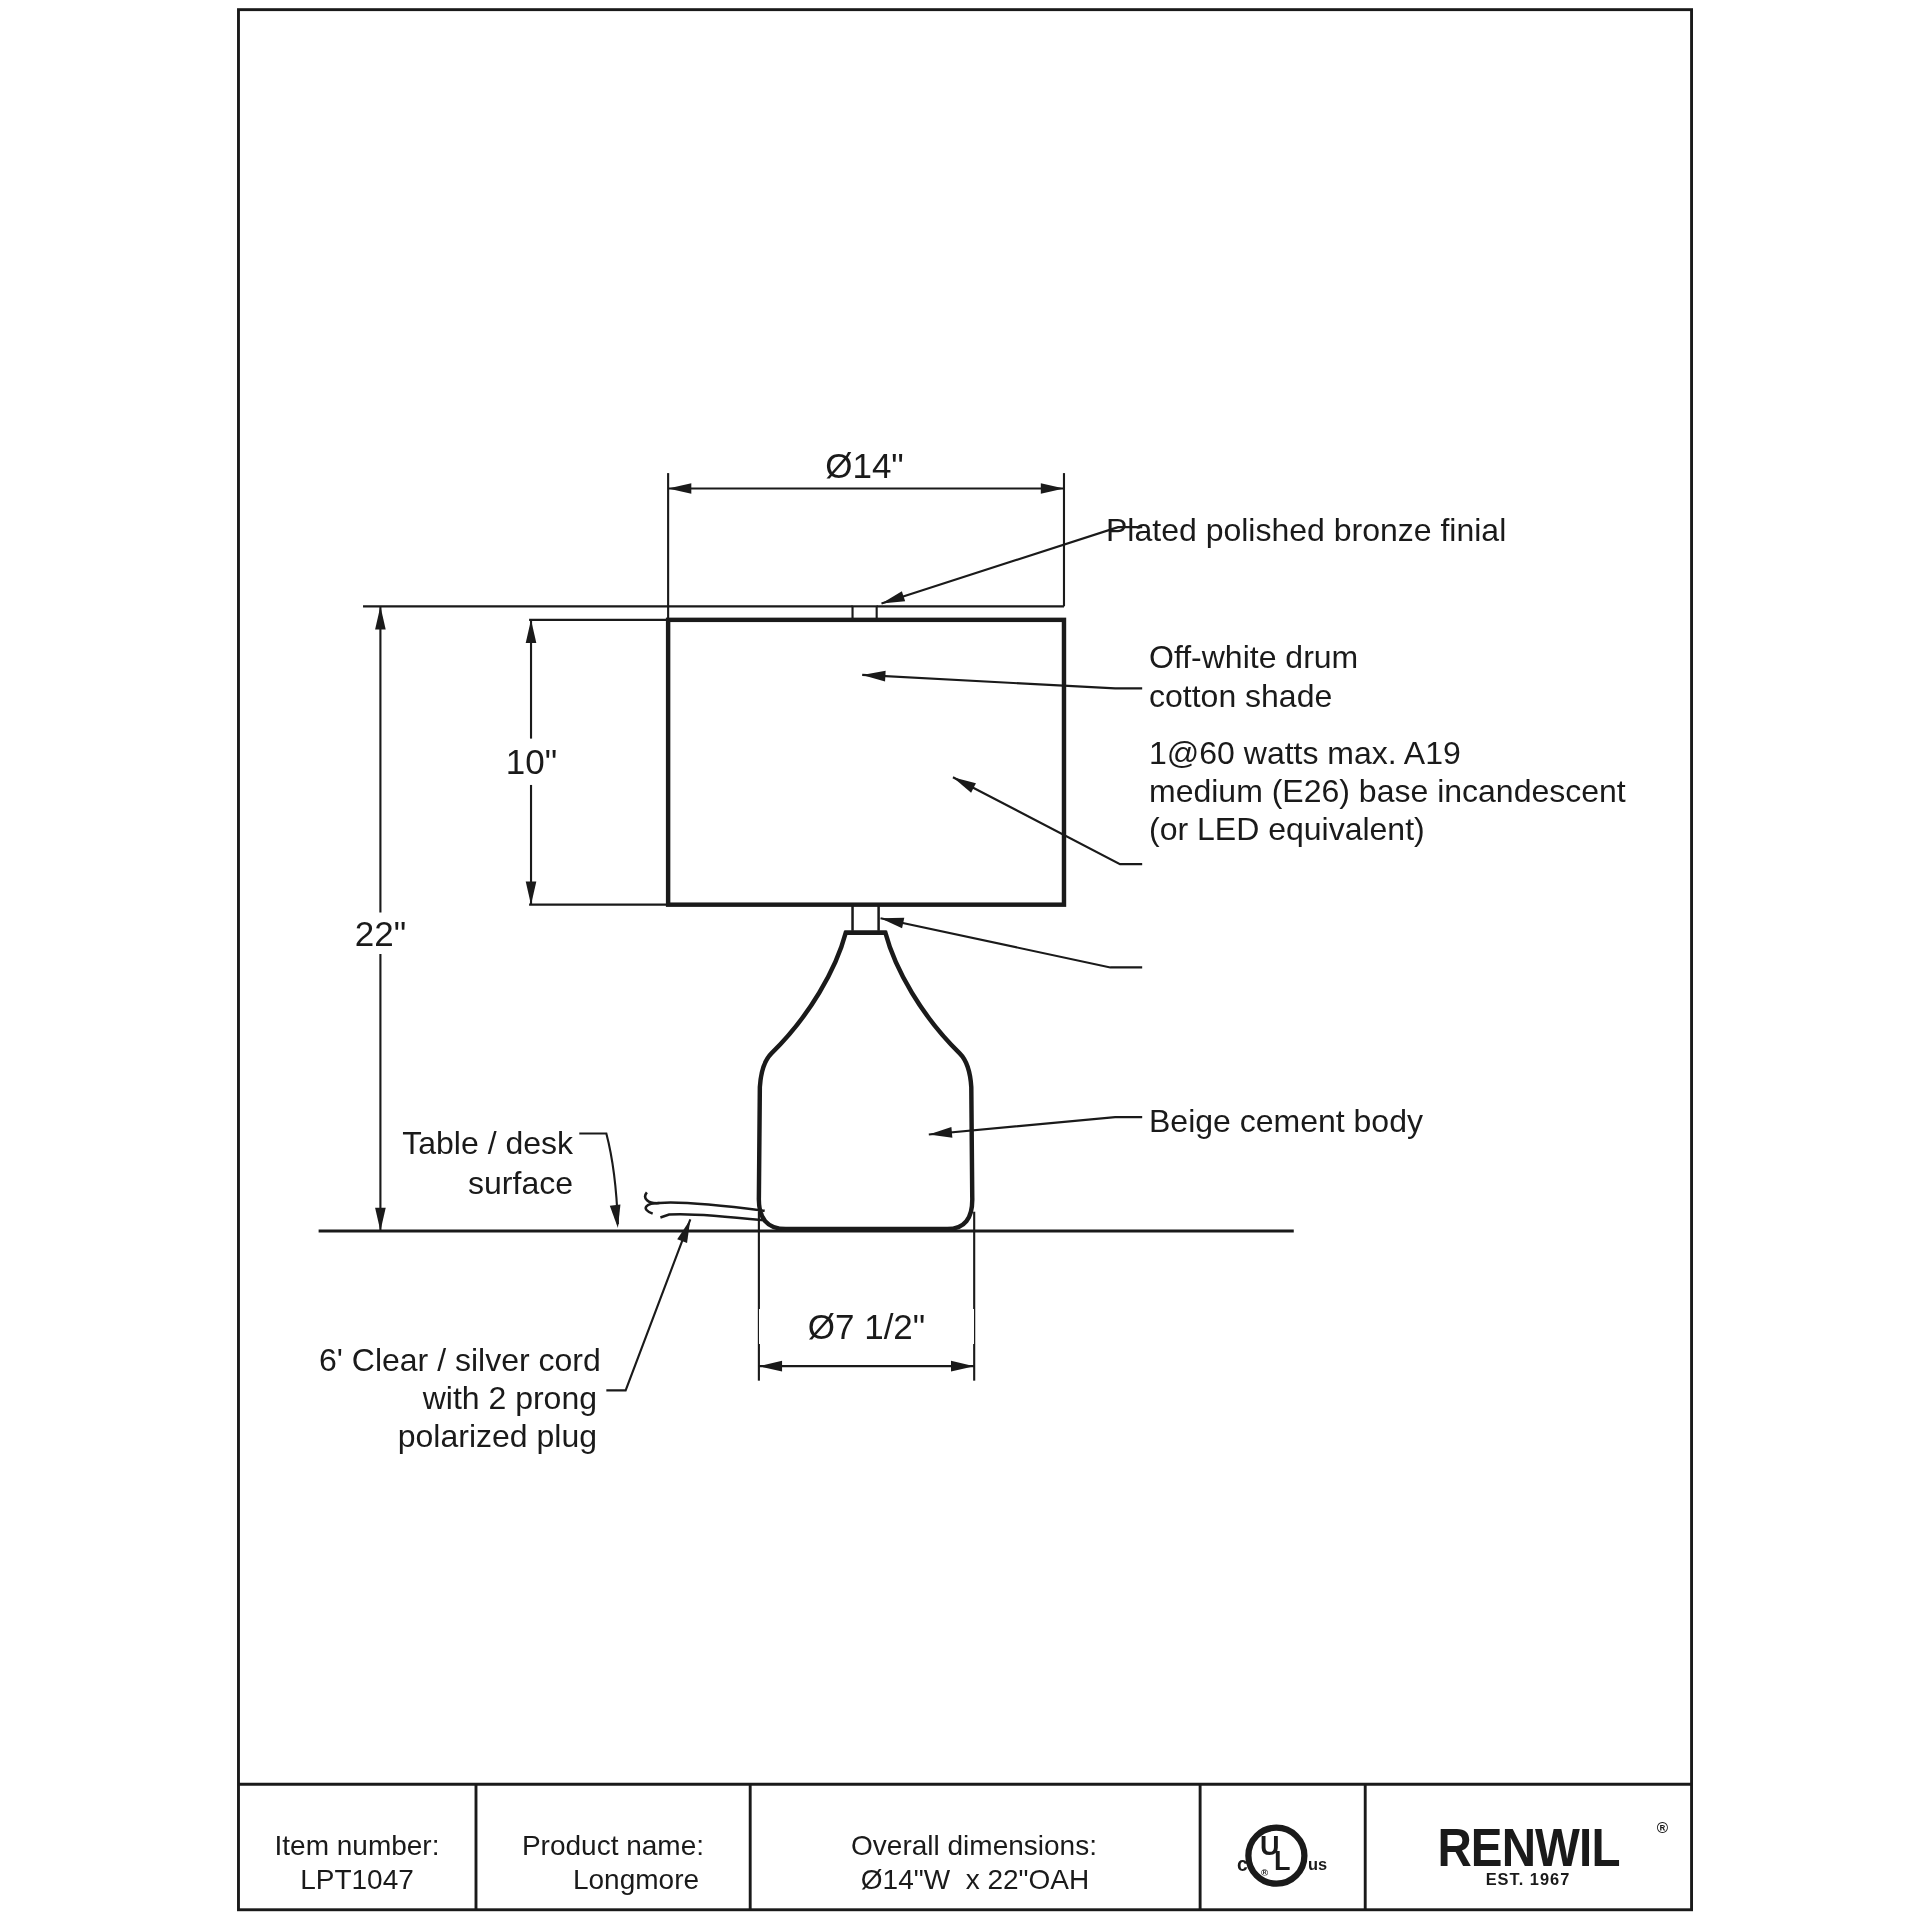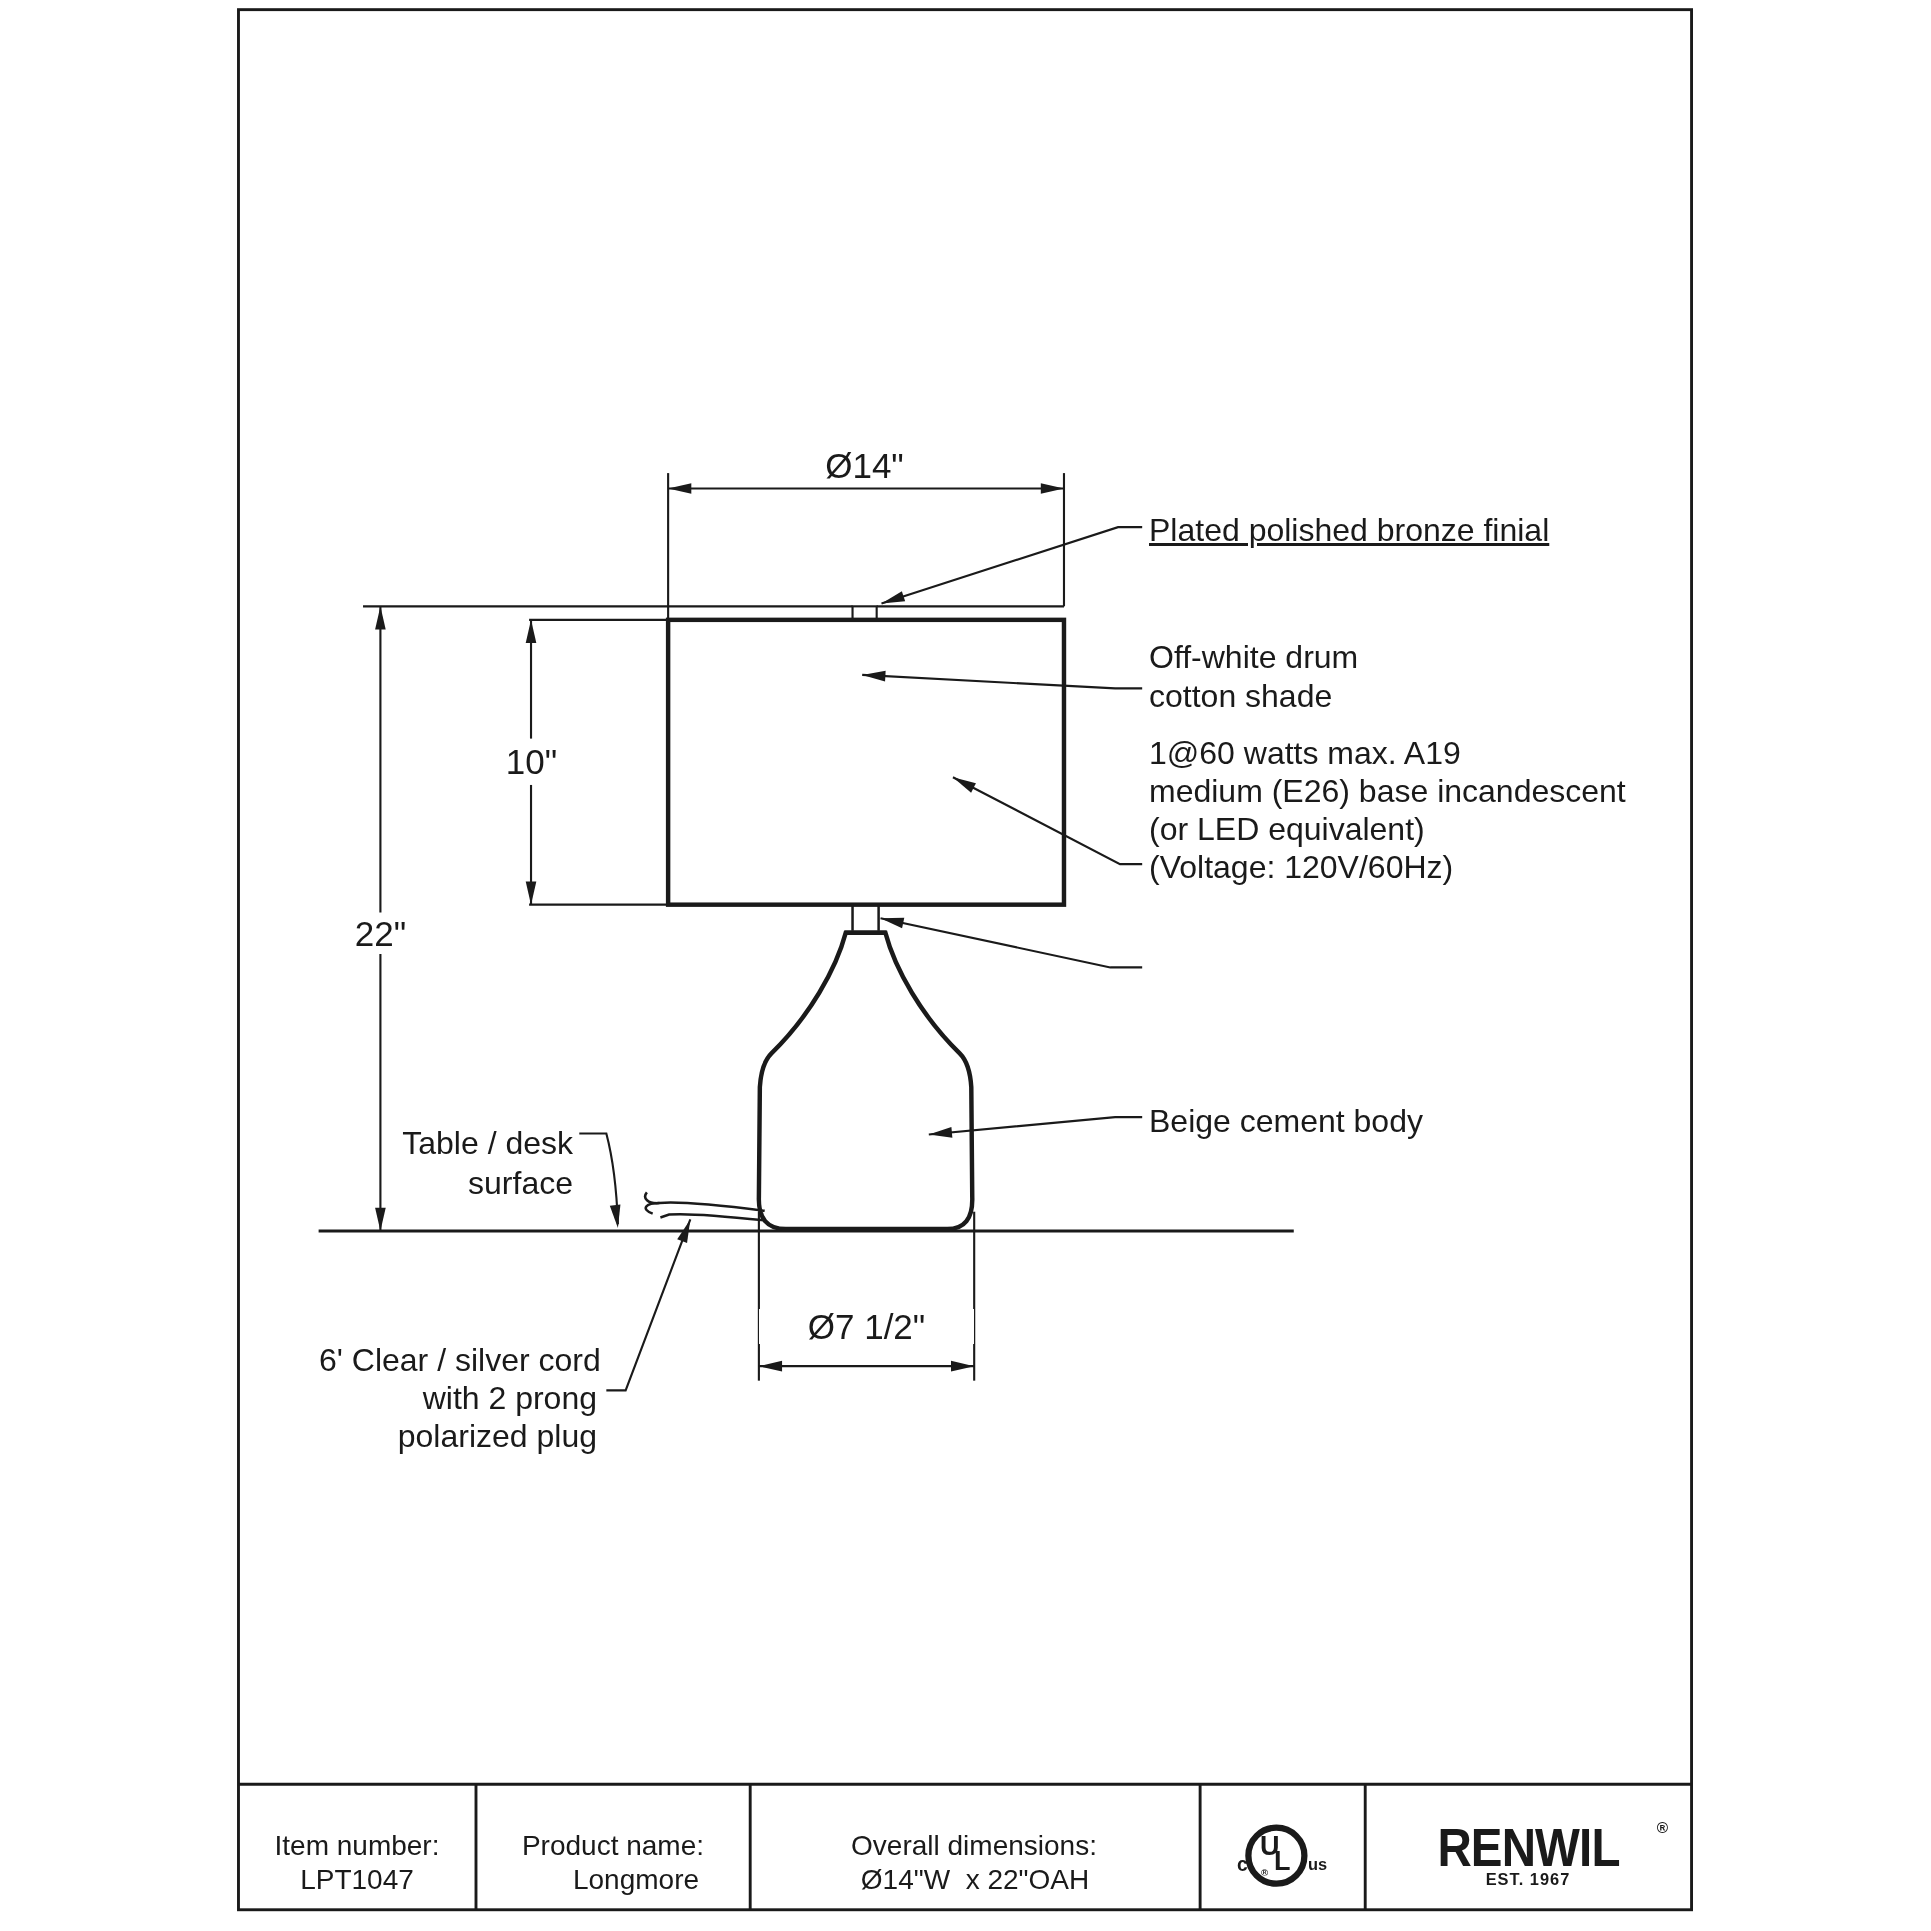--- a/index.html
+++ b/index.html
@@ -129,32 +129,31 @@
     </g>
 
     <circle class="thin" cx="1322" cy="1922" r="29" style="stroke-width:6.5"></circle>
   </svg>
 
   <div class="dim" style="left:768px;top:448px;width:193px;">Ø14"</div>
   <div class="dim" style="left:483px;top:744px;width:97px;">10"</div>
   <div class="dim" style="left:332px;top:916px;width:97px;">22"</div>
   <div class="dim" style="left:759px;top:1309px;width:215px;">Ø7 1/2"</div>
 
-  <div class="txt" style="left:1149px;top:511px;text-decoration:underline;">Plated polished bronze finial</div>
+  <div class="txt" style="left:1106px;top:511px;">Plated polished bronze finial</div>
 
   <div class="txt" style="left:1149px;top:638px;">
     <div>Off-white drum</div>
     <div>cotton shade</div>
   </div>
 
   <div class="txt" style="left:1149px;top:734px;line-height:38px;">
     <div>1@60 watts max. A19</div>
     <div>medium (E26) base incandescent</div>
     <div>(or LED equivalent)</div>
-    <div>(Voltage: 120V/60Hz)</div>
   </div>
 
 
   <div class="txt" style="left:1149px;top:1102px;">Beige cement body</div>
 
   <div class="txt ralign" style="left:367px;top:1079px;width:206px;line-height:40px;">
     <div>Table / desk</div>
     <div>surface</div>
   </div>
 

